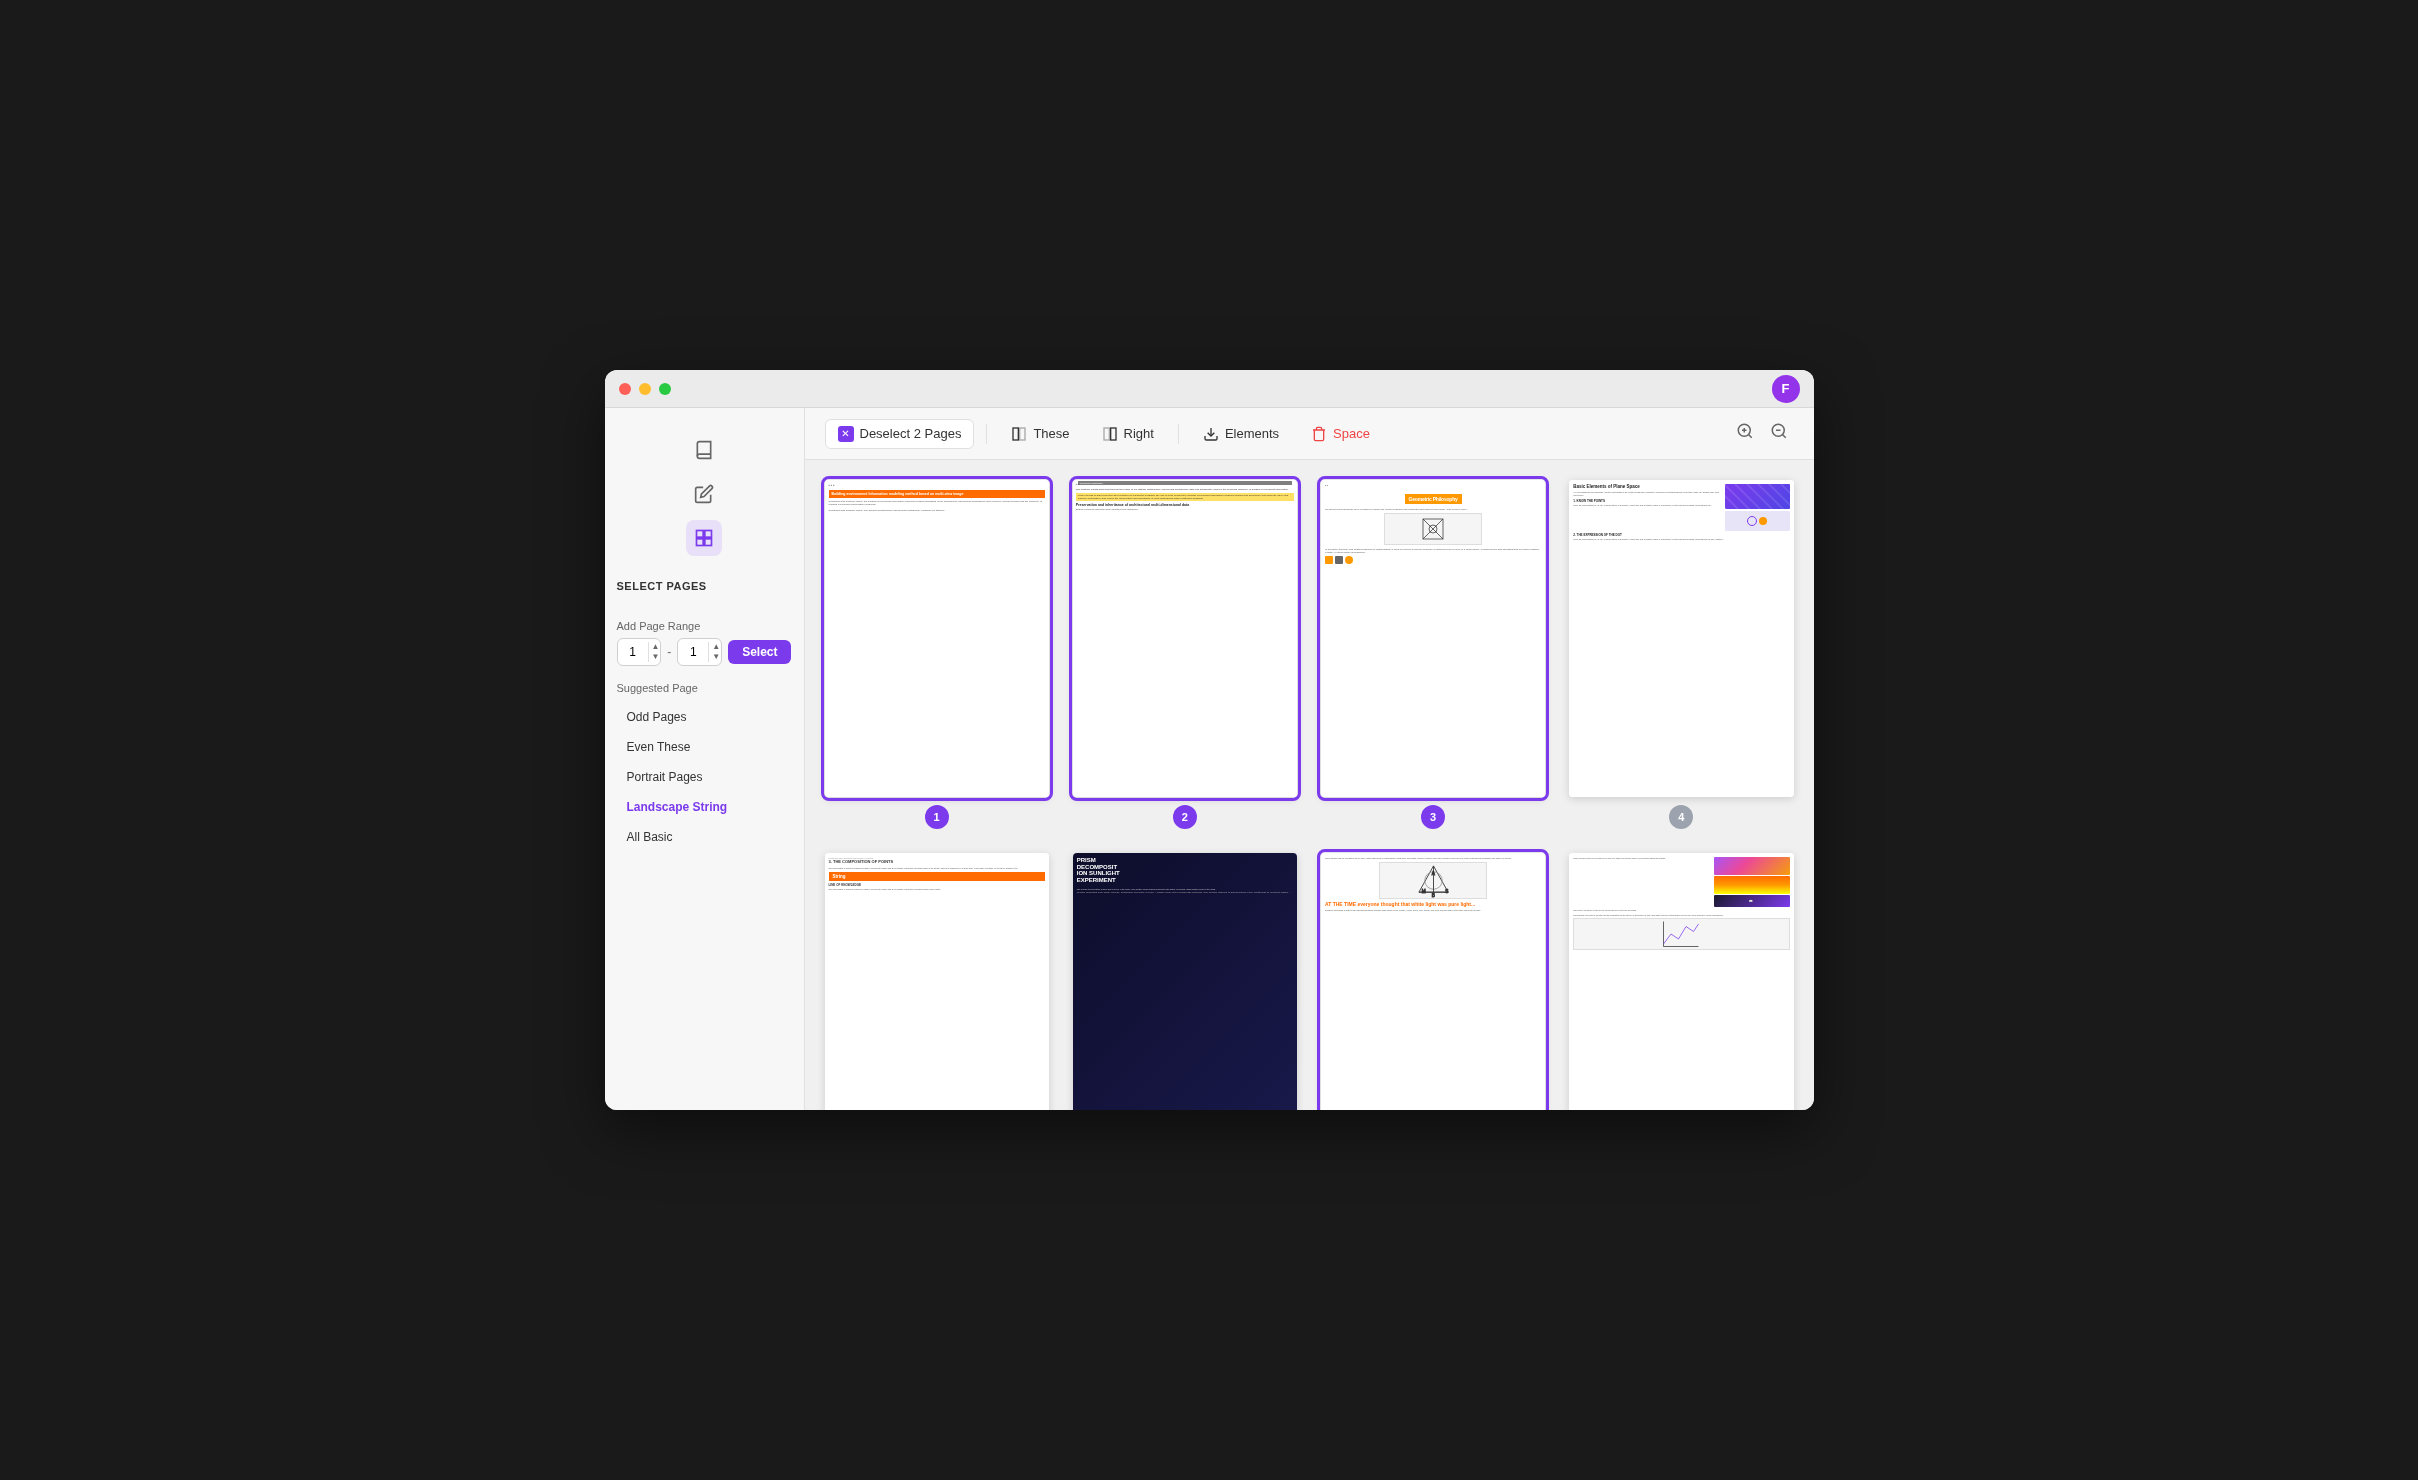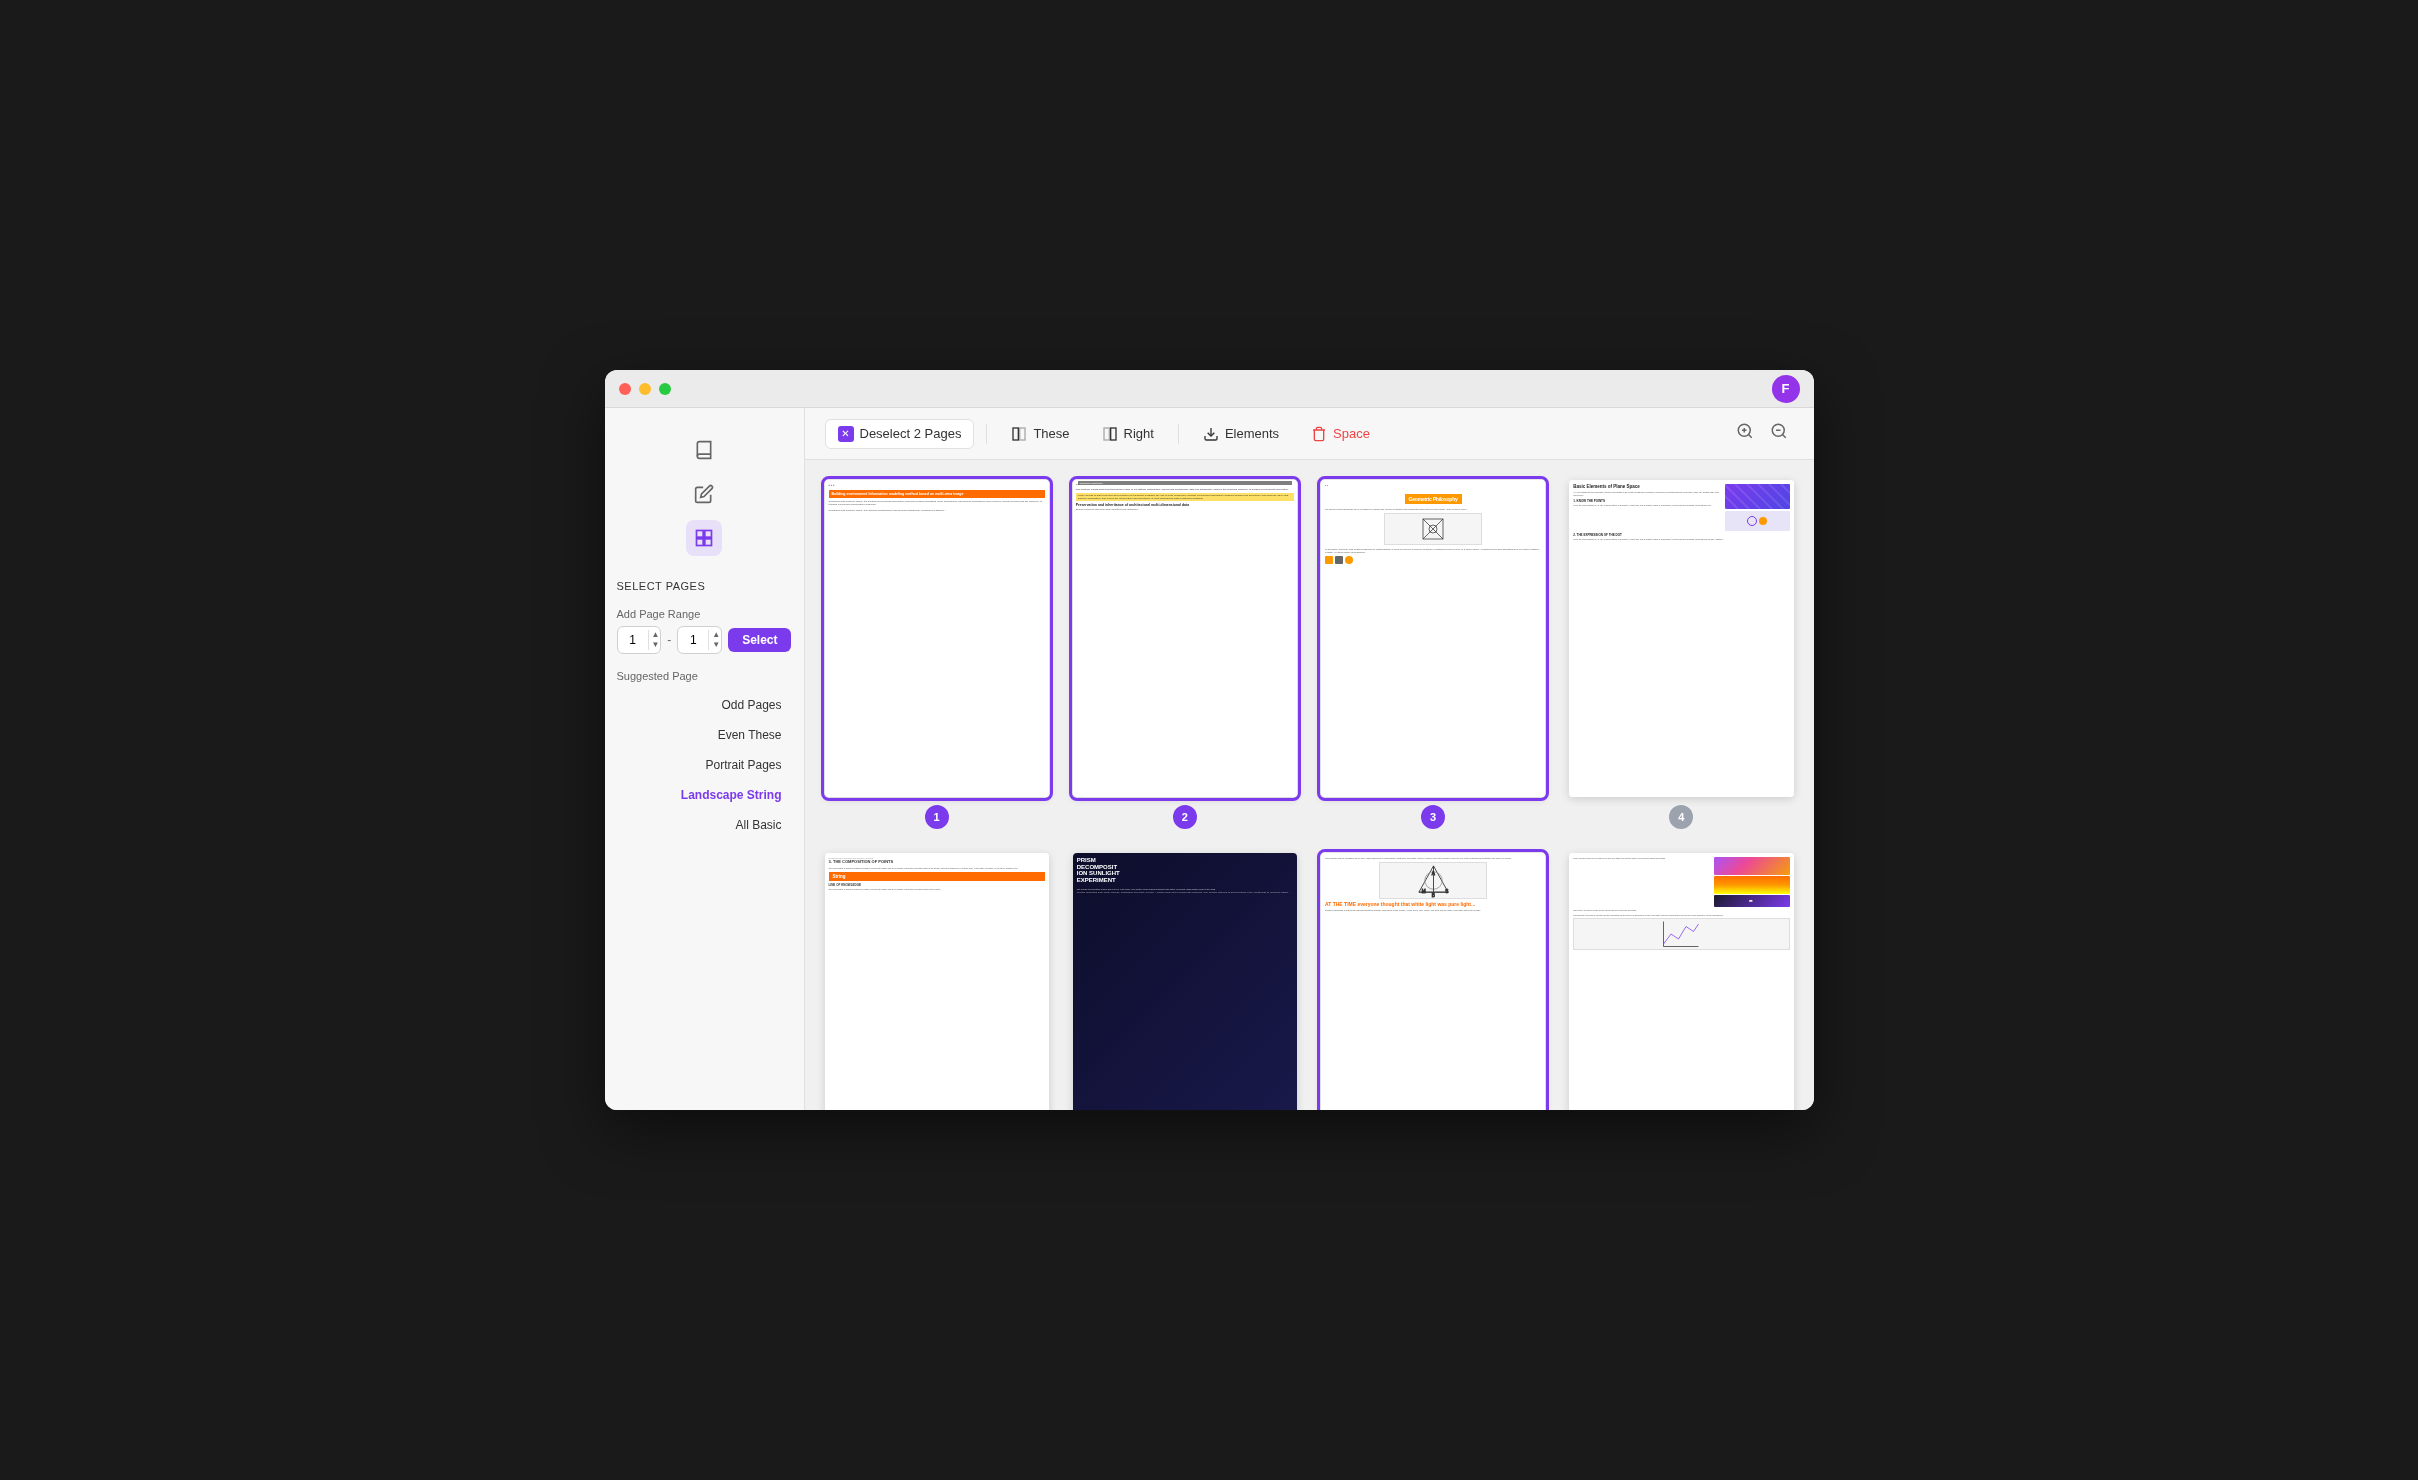--- a/index.html
+++ b/index.html
@@ -65,24 +65,24 @@
     }
     .sidebar-icon-btn.active {
       background: #e8e0f8;
       color: #7c3aed;
     }
     .select-pages-panel {
       flex: 1;
     }
     .panel-title {
       font-size: 11px;
-      font-weight: 400;
+      font-weight: 700;
       color: #333;
       letter-spacing: 0.5px;
-      margin-bottom: 16px;
+      margin-bottom: 28px;
     }
     .add-page-range {
       margin-bottom: 16px;
     }
     .add-page-range-label {
       font-size: 11px;
       color: #666;
       margin-bottom: 6px;
     }
     .range-controls {
@@ -139,21 +139,21 @@
       color: #666;
       margin-bottom: 8px;
     }
     .suggested-item {
       display: block;
       padding: 8px 10px;
       font-size: 12px;
       color: #333;
       cursor: pointer;
       border-radius: 6px;
-      text-align: right;
+      text-align: left;
       border: none;
       background: transparent;
       width: 100%;
     }
     .suggested-item.active-item {
       font-weight: 600;
       color: #7c3aed;
     }
     .right-panel {
       flex: 1;

